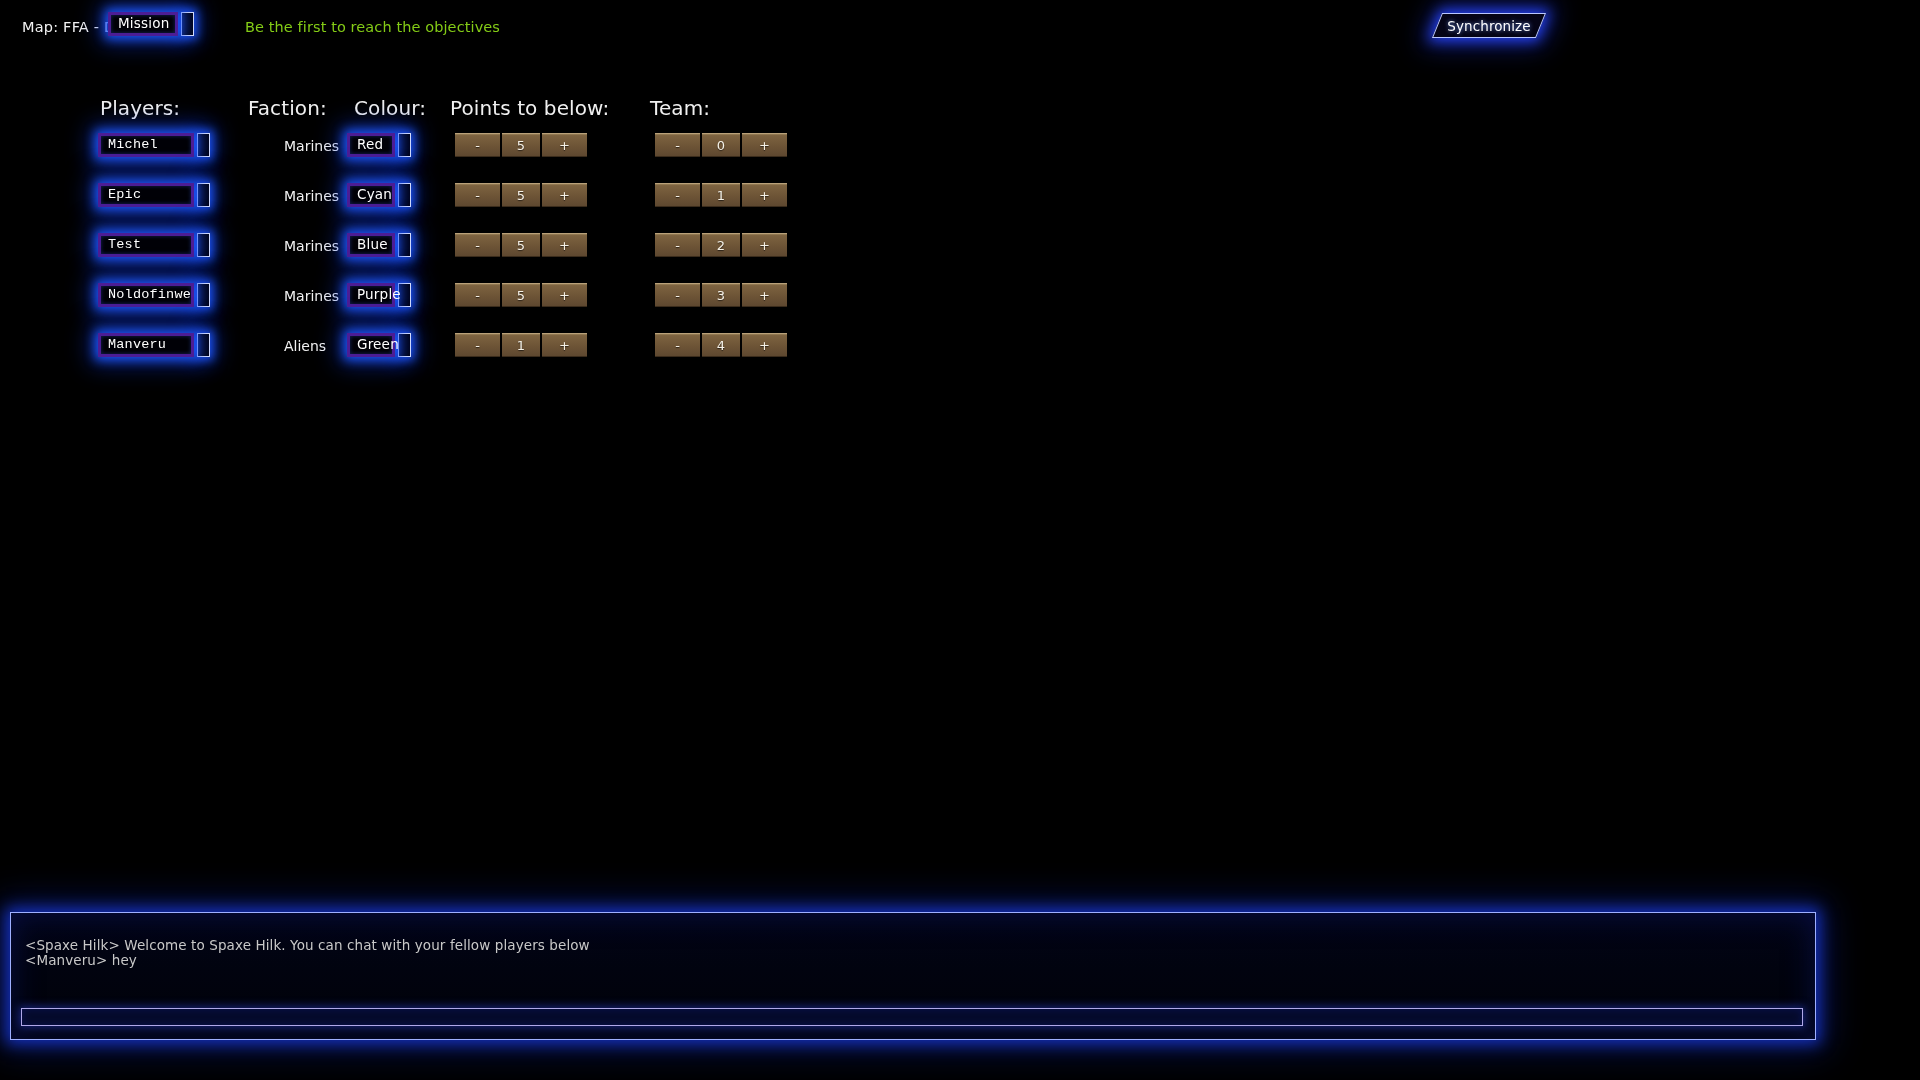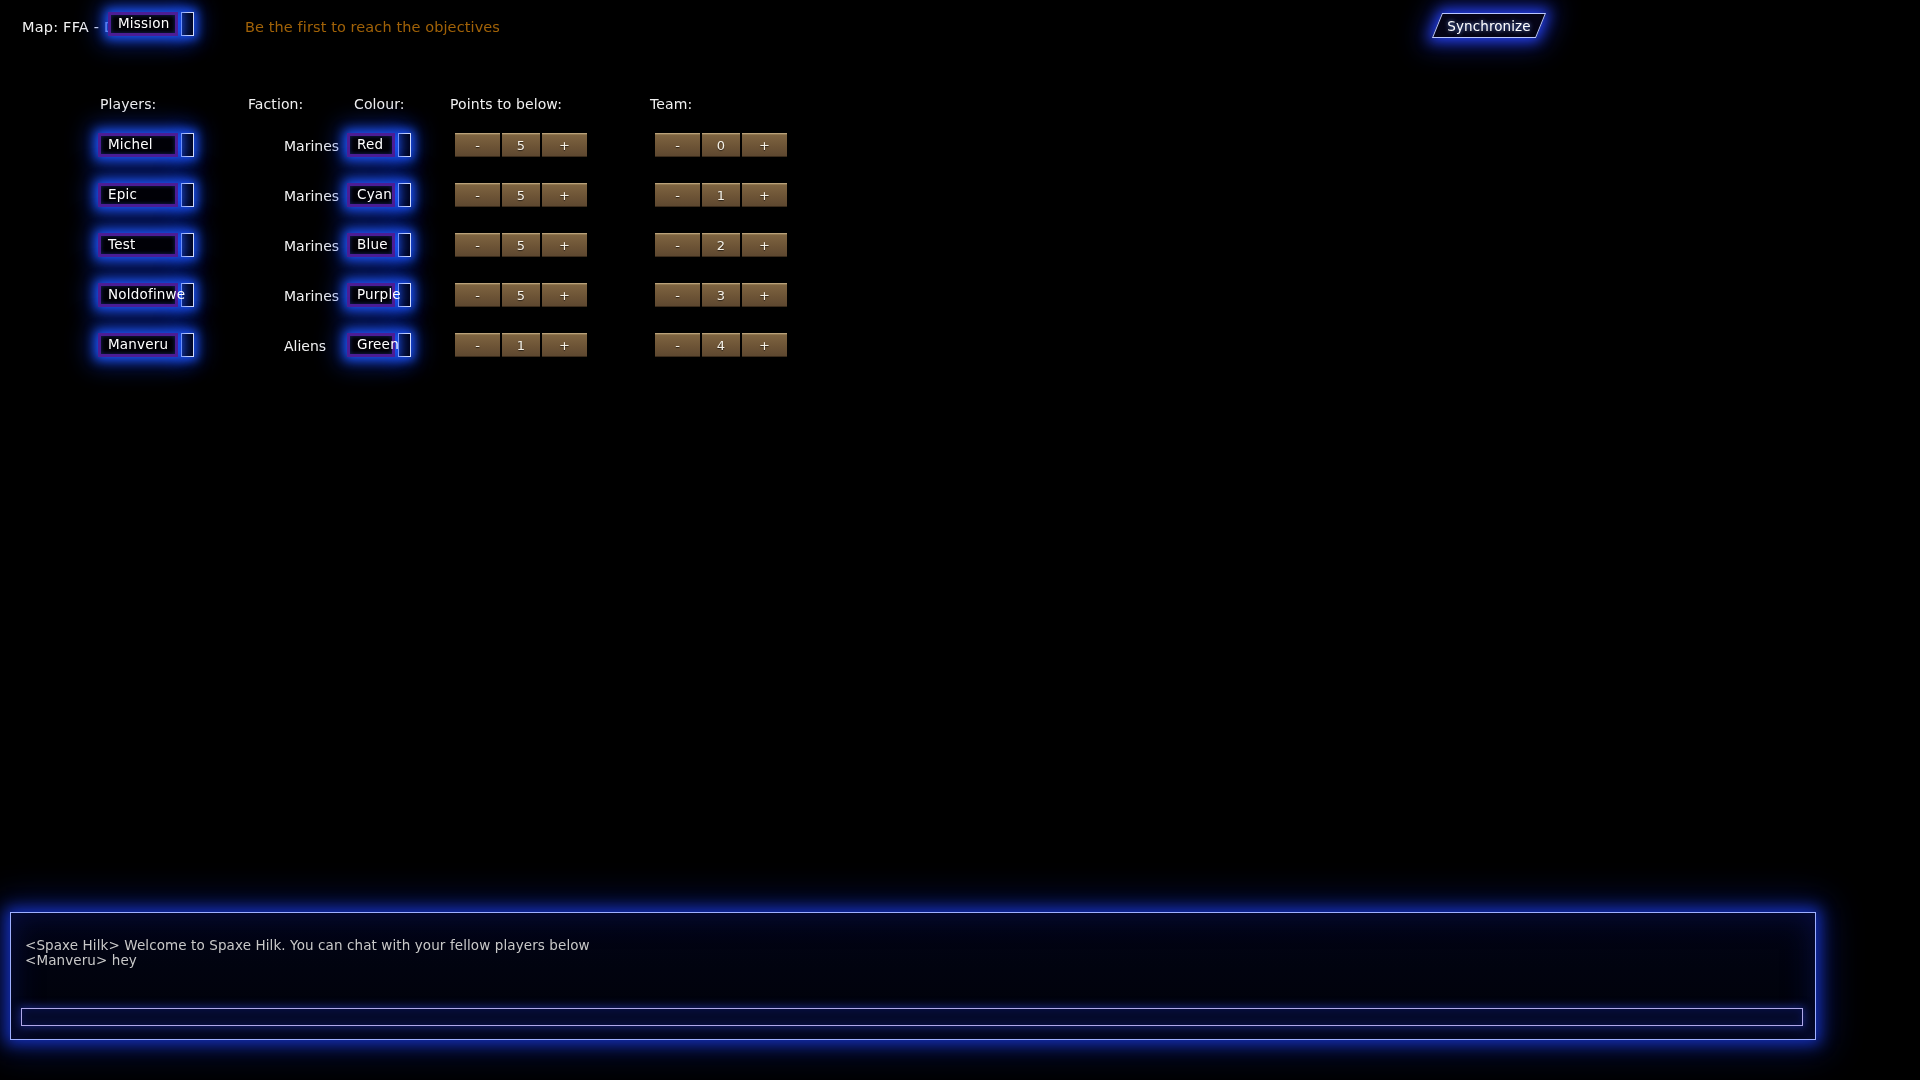--- a/index.html
+++ b/index.html
@@ -73,21 +73,21 @@
   }
 
   #map-dropdown { left: 108px; top: 12px; }
   #map-dropdown .dd-field { width: 70px; }
 
   .tagline {
     position: absolute;
     left: 245px;
     top: 19px;
     font-size: 14.5px;
-    color: #a16207;
+    color: #84cc16;
     letter-spacing: 0.1px;
     white-space: nowrap;
   }
 
   
   #sync-button {
     position: absolute;
     left: 1437px;
     top: 13px;
     width: 104px;
@@ -120,38 +120,38 @@
     position: absolute;
     left: 0;
     top: 96px;
     width: 900px;
   }
 
   .col-headers { position: relative; height: 26px; }
   .col-header {
     position: absolute;
     top: 0;
-    font-size: 14px;
+    font-size: 20px;
     color: #f0f0f0;
     letter-spacing: 0.1px;
     white-space: nowrap;
   }
   .ch-players { left: 100px; }
   .ch-faction { left: 248px; }
   .ch-colour  { left: 354px; }
   .ch-points  { left: 450px; }
   .ch-team    { left: 650px; }
 
   .player-row {
     position: relative;
     height: 50px;
   }
 
   .name-dropdown { left: 98px; top: 11px; }
-  .name-dropdown .dd-field { width: 80px; }
+  .name-dropdown .dd-field { width: 96px; font-family: Liberation Mono, monospace; }
 
   .faction-cell {
     position: absolute;
     left: 248px;
     top: 16px;
     font-size: 14px;
     color: #f2f2f2;
     white-space: nowrap;
     margin-left: 36px;
   }

